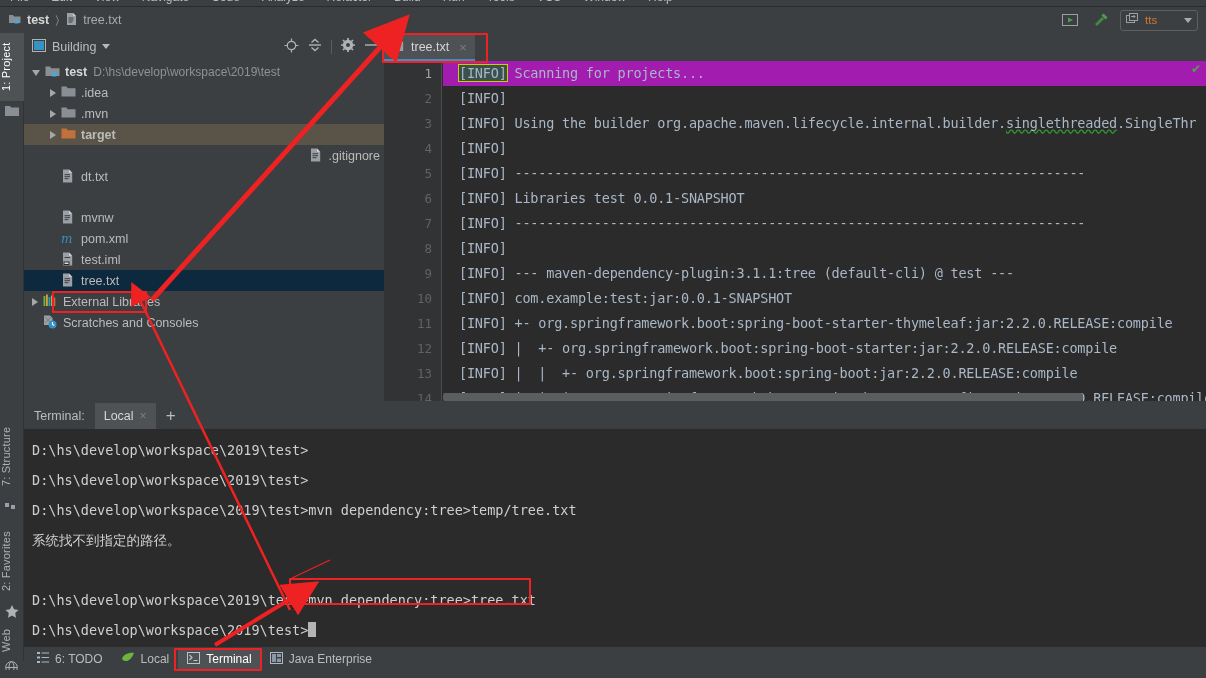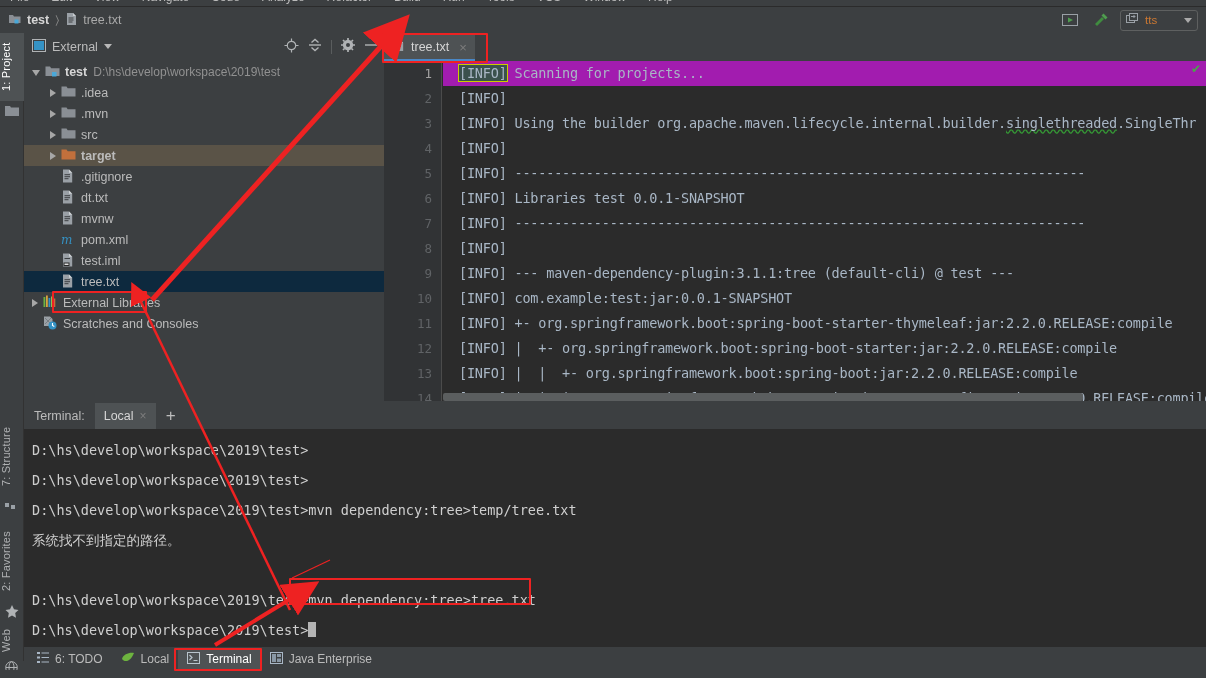--- a/index.html
+++ b/index.html
@@ -337,21 +337,21 @@
   </div>
 
   <div class="project-panel">
     <div class="pp-header">
       <span>
         <svg width="14" height="13" viewBox="0 0 14 13">
           <rect x="0.5" y="0.5" width="13" height="12" fill="none" stroke="#b0b3b5"></rect>
           <rect x="2" y="2" width="10" height="9" fill="#3592c4"></rect>
         </svg>
       </span>
-      <span class="pp-title">External</span>
+      <span class="pp-title">Building</span>
       <span style="width:0;height:0;border-left:4px solid transparent;border-right:4px solid transparent;border-top:5px solid #b8b8b8;"></span>
       <div class="pp-header-right">
         <span>
           <svg width="15" height="15" viewBox="0 0 15 15">
             <circle cx="7.5" cy="7.5" r="4.2" fill="none" stroke="#b0b3b5" stroke-width="1.2"></circle>
             <path d="M7.5 0.5v3M7.5 11.5v3M0.5 7.5h3M11.5 7.5h3" stroke="#b0b3b5" stroke-width="1.2"></path>
           </svg>
         </span>
         <span>
           <svg width="14" height="14" viewBox="0 0 14 14">
@@ -393,57 +393,50 @@
             </svg></span>
           <span>.idea</span>
         </div>
         <div class="trow" style="padding-left: 26px;">
           <span class="arrow "></span>
           <span class="ticon"><svg width="15" height="13" viewBox="0 0 15 13">
               <path d="M0.5 1.5h5l1.2 1.7H14.5V11.5H0.5z" fill="#8a8f95"></path>
             </svg></span>
           <span>.mvn</span>
         </div>
-        <div class="trow" style="padding-left: 26px;">
-          <span class="arrow "></span>
-          <span class="ticon"><svg width="15" height="13" viewBox="0 0 15 13">
-              <path d="M0.5 1.5h5l1.2 1.7H14.5V11.5H0.5z" fill="#8a8f95"></path>
-            </svg></span>
-          <span>src</span>
-        </div>
         <div class="trow sel-target" style="padding-left: 26px;">
           <span class="arrow "></span>
           <span class="ticon"><svg width="15" height="13" viewBox="0 0 15 13">
               <path d="M0.5 1.5h5l1.2 1.7H14.5V11.5H0.5z" fill="#c2703c"></path>
             </svg></span>
           <span>target</span>
+        </div>
+        <div class="trow" style="padding-left: 26px; justify-content: flex-end;">
+          <span class="arrow none"></span>
+          <span class="ticon"><svg width="13" height="14" viewBox="0 0 13 14">
+              <path d="M2 0.5h6l3.2 3.2V13.5H2z" fill="#9aa0a6"></path>
+              <path d="M8 0.5v3.2h3.2z" fill="#cfd3d6"></path>
+              <rect x="3.5" y="5.2" width="5.5" height="1" fill="#3c3f41"></rect>
+              <rect x="3.5" y="7.2" width="5.5" height="1" fill="#3c3f41"></rect>
+              <rect x="3.5" y="9.2" width="4" height="1" fill="#3c3f41"></rect>
+            </svg></span>
+          <span>.gitignore</span>
         </div>
         <div class="trow" style="padding-left: 26px;">
           <span class="arrow none"></span>
           <span class="ticon"><svg width="13" height="14" viewBox="0 0 13 14">
               <path d="M2 0.5h6l3.2 3.2V13.5H2z" fill="#9aa0a6"></path>
               <path d="M8 0.5v3.2h3.2z" fill="#cfd3d6"></path>
               <rect x="3.5" y="5.2" width="5.5" height="1" fill="#3c3f41"></rect>
               <rect x="3.5" y="7.2" width="5.5" height="1" fill="#3c3f41"></rect>
               <rect x="3.5" y="9.2" width="4" height="1" fill="#3c3f41"></rect>
             </svg></span>
-          <span>.gitignore</span>
-        </div>
-        <div class="trow" style="padding-left: 26px;">
-          <span class="arrow none"></span>
-          <span class="ticon"><svg width="13" height="14" viewBox="0 0 13 14">
-              <path d="M2 0.5h6l3.2 3.2V13.5H2z" fill="#9aa0a6"></path>
-              <path d="M8 0.5v3.2h3.2z" fill="#cfd3d6"></path>
-              <rect x="3.5" y="5.2" width="5.5" height="1" fill="#3c3f41"></rect>
-              <rect x="3.5" y="7.2" width="5.5" height="1" fill="#3c3f41"></rect>
-              <rect x="3.5" y="9.2" width="4" height="1" fill="#3c3f41"></rect>
-            </svg></span>
           <span>dt.txt</span>
         </div>
-        <div class="trow" style="padding-left: 26px;">
+        <div class="trow" style="padding-left: 26px; margin-top: 20px;">
           <span class="arrow none"></span>
           <span class="ticon"><svg width="13" height="14" viewBox="0 0 13 14">
               <path d="M2 0.5h6l3.2 3.2V13.5H2z" fill="#9aa0a6"></path>
               <path d="M8 0.5v3.2h3.2z" fill="#cfd3d6"></path>
               <rect x="3.5" y="5.2" width="5.5" height="1" fill="#3c3f41"></rect>
               <rect x="3.5" y="7.2" width="5.5" height="1" fill="#3c3f41"></rect>
               <rect x="3.5" y="9.2" width="4" height="1" fill="#3c3f41"></rect>
             </svg></span>
           <span>mvnw</span>
         </div>

